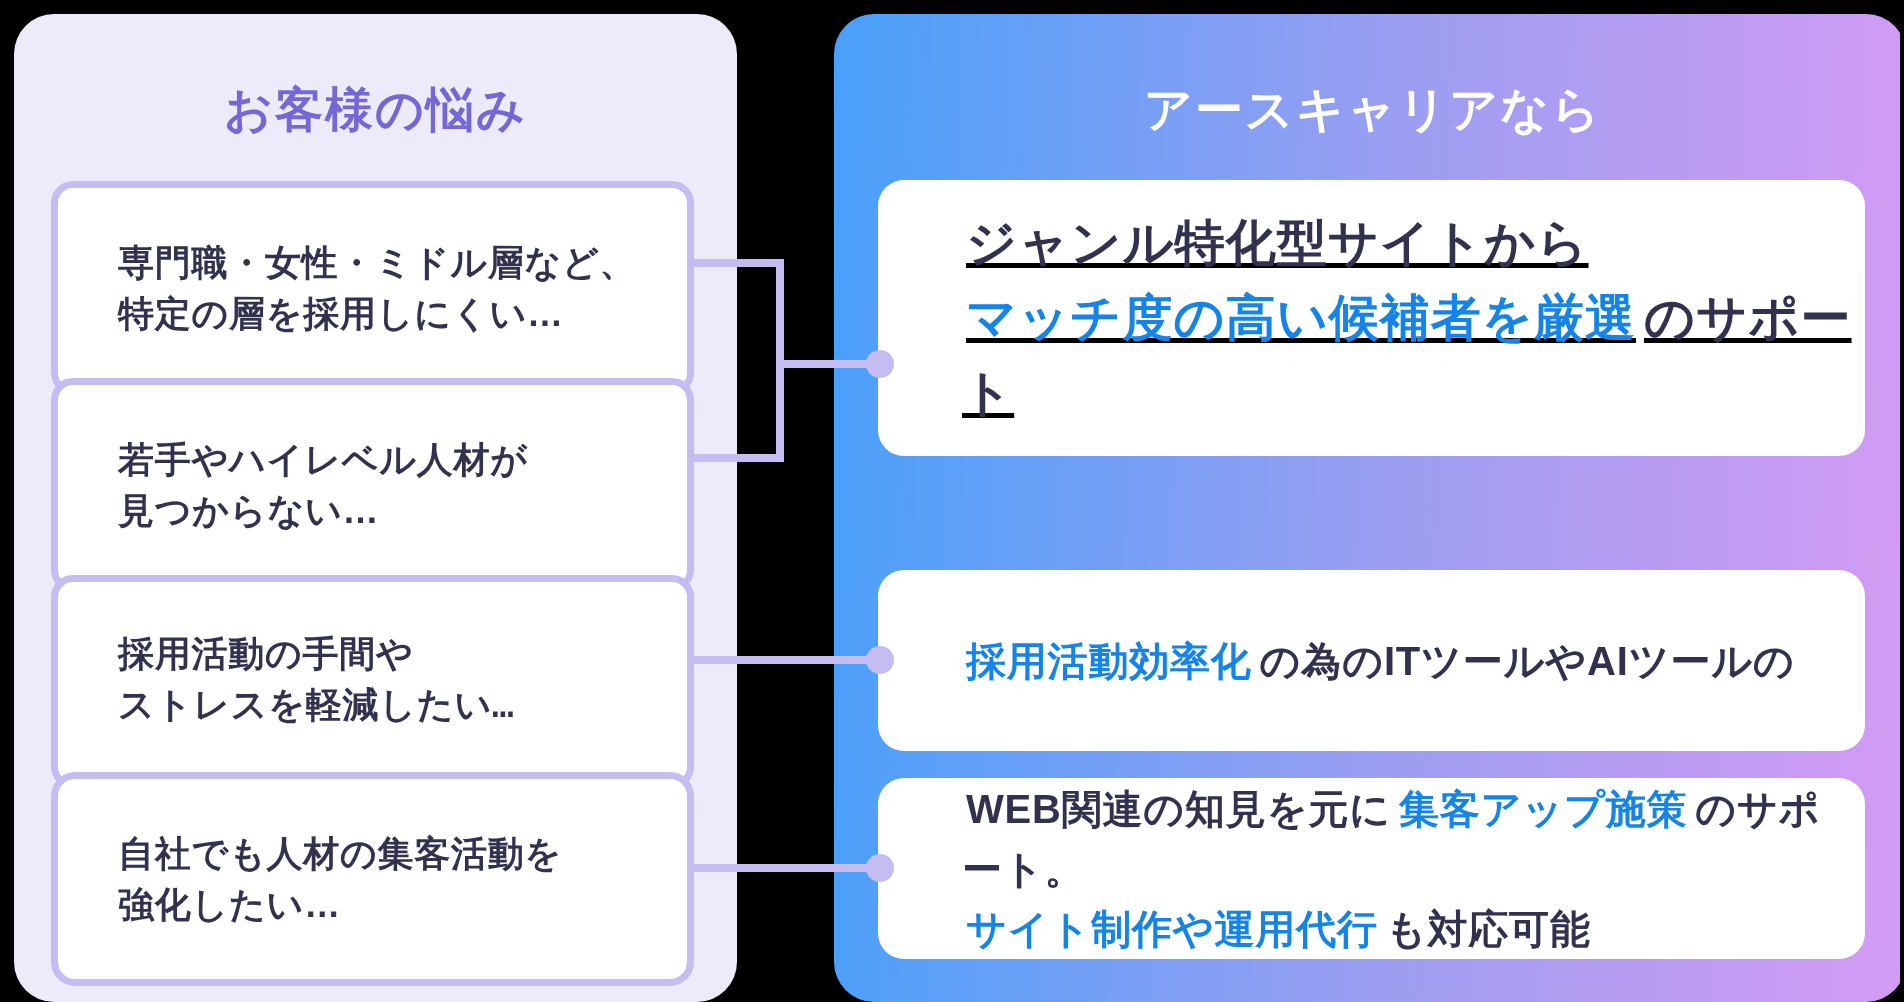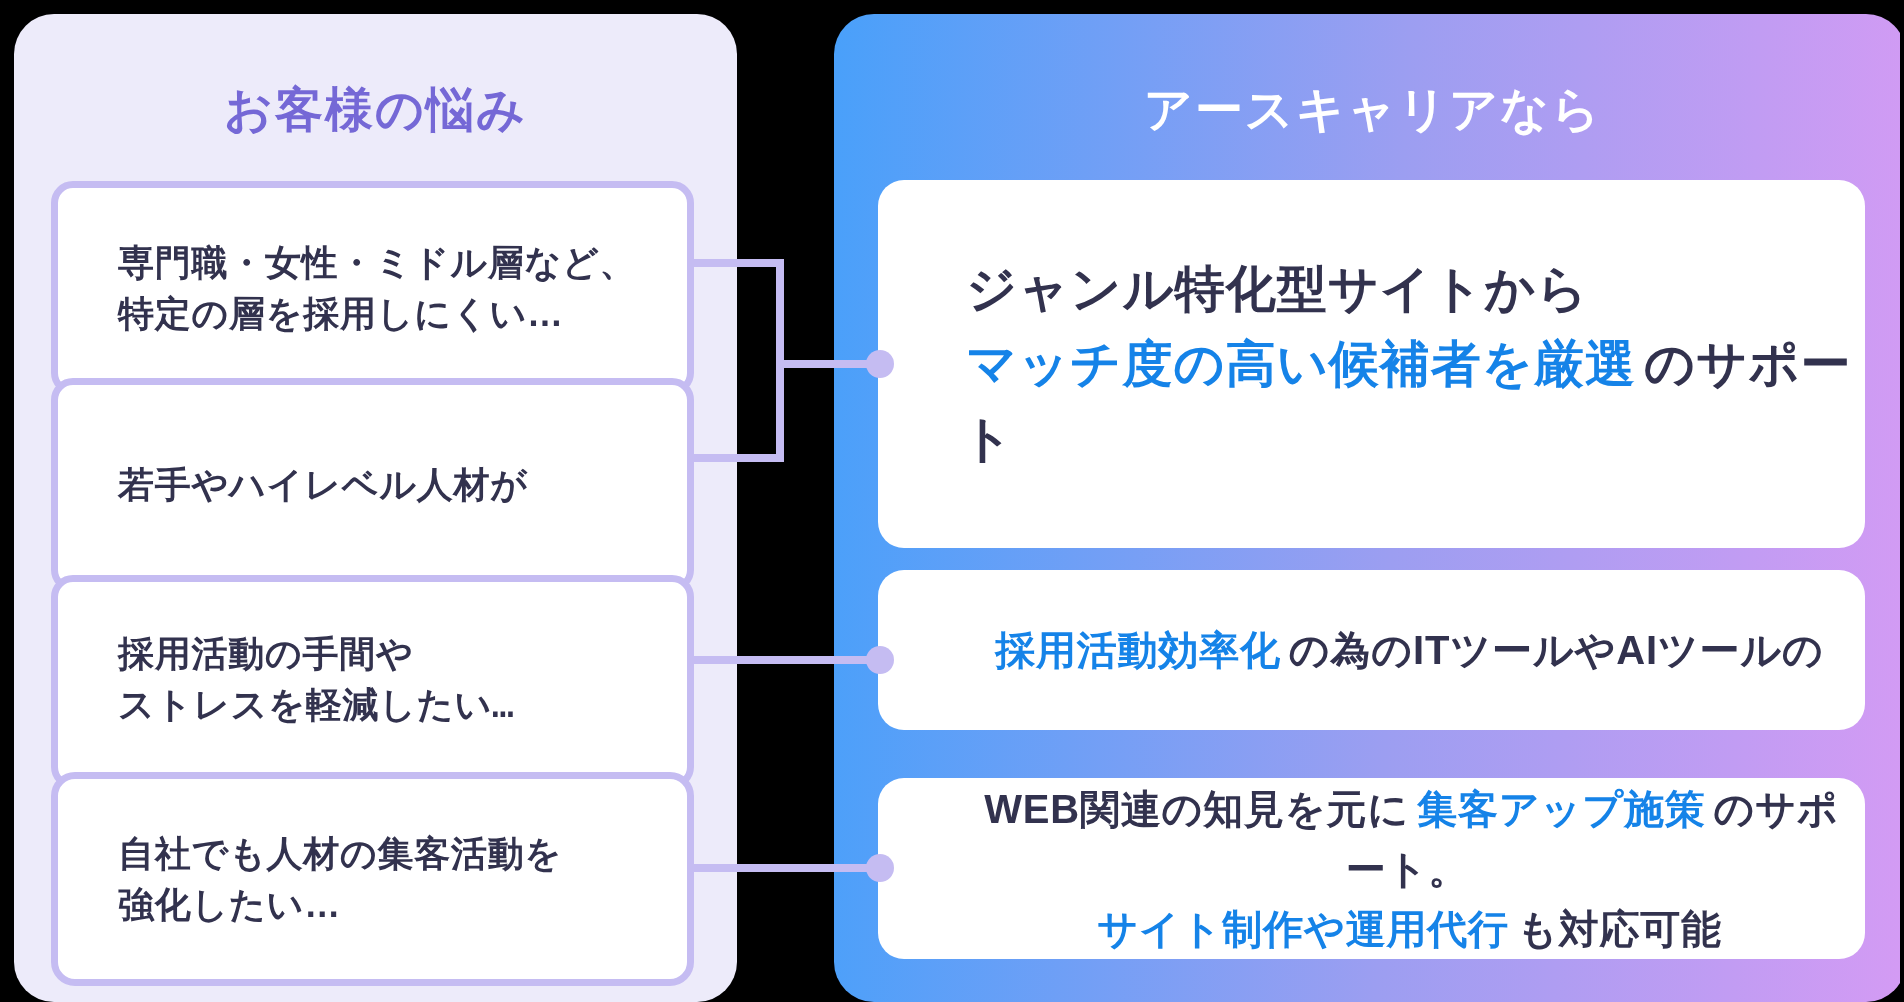--- a/index.html
+++ b/index.html
@@ -112,20 +112,21 @@
 
   <div class="worry-box" style="top:173px;">
     <div class="worry-text">
       <span>専門職・女性・ミドル層など、</span><br>
       <span>特定の層を採用しにくい…</span>
     </div>
   </div>
   <div class="worry-box" style="top:370px;">
     <div class="worry-text">
       <span>若手やハイレベル人材が</span><br>
+      <span>見つからない…</span>
     </div>
   </div>
   <div class="worry-box" style="top:567px;font-family:Liberation Mono, monospace;">
     <div class="worry-text">
       <span>採用活動の手間や</span><br>
       <span>ストレスを軽減したい…</span>
     </div>
   </div>
   <div class="worry-box" style="top:764px;border-radius:24px;">
     <div class="worry-text">
@@ -143,23 +144,23 @@
   <div class="connector" style="left:684px; top:648px; width:188px; height:8px;"></div>
   <div class="connector-dot" style="left:858px; top:638px;"></div>
 
   <div class="connector" style="left:684px; top:856px; width:188px; height:8px;"></div>
   <div class="connector-dot" style="left:858px; top:846px;"></div>
 
   <div class="panel panel-right">
     <div class="panel-title">アースキャリアなら</div>
   </div>
 
-  <div class="solution-box large" style="top:172px; height:368px;">
+  <div class="solution-box large" style="top:172px; height:276px;text-decoration:underline;">
     <div class="solution-text"><span>ジャンル特化型サイトから</span><br><span class="accent">マッチ度の高い候補者を厳選</span><span>のサポート</span></div>
   </div>
-  <div class="solution-box small" style="top:562px; height:160px;justify-content:center;">
+  <div class="solution-box small" style="top:562px; height:181px;">
     <div class="solution-text"><span class="accent">採用活動効率化</span><span>の為のITツールやAIツールの</span><br></div>
   </div>
-  <div class="solution-box small" style="top:770px; height:181px;text-align:center;">
+  <div class="solution-box small" style="top:770px; height:181px;">
     <div class="solution-text"><span>WEB関連の知見を元に</span><span class="accent">集客アップ施策</span><span>のサポート。</span><br><span class="accent">サイト制作や運用代行</span><span>も対応可能</span></div>
   </div>
 
 </div>
 
 </body></html>

